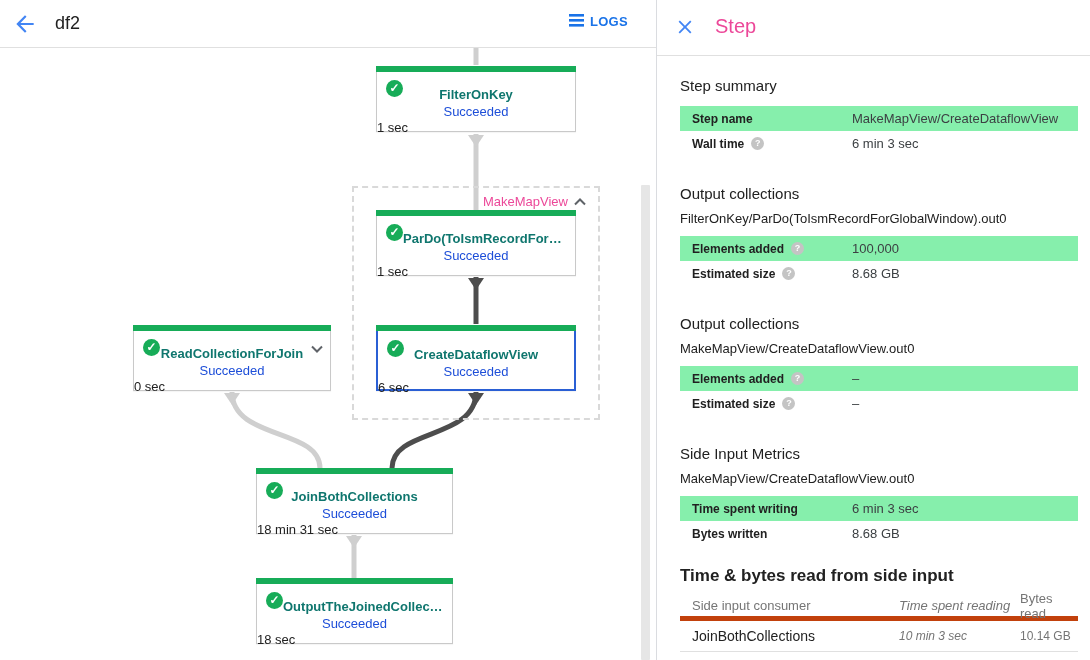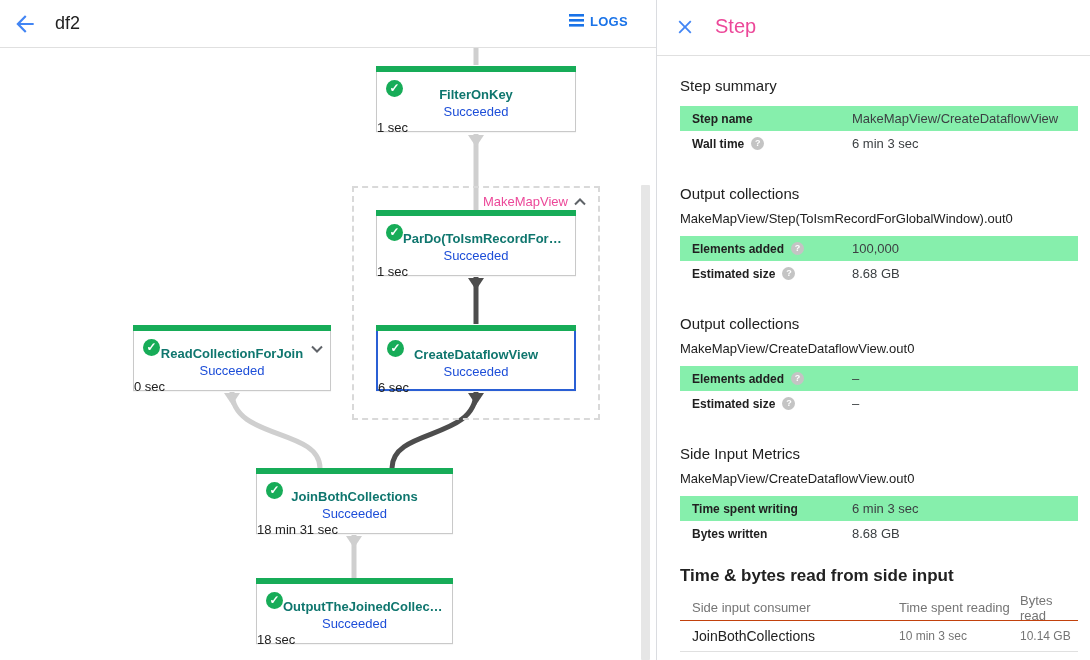--- a/index.html
+++ b/index.html
@@ -55,26 +55,26 @@
   .kv-row.striped { background:#86efac; }
   .kv-label { width:160px; font-size:12px; font-weight:bold; color:#212121; display:flex; align-items:center; }
   .kv-value { font-size:13px; color:#3c4043; }
   .help { display:inline-block; width:13px; height:13px; margin-left:7px; border-radius:50%;
     background:#c4c4c4; color:#fff; font-size:9px; font-weight:bold; line-height:13px;
     text-align:center; cursor:pointer; flex:none; }
 
   .tbl-title { font-size:17px; font-weight:bold; color:#212121; margin-bottom:9px; }
   .tbl { width:100%; }
   .tbl-head { display:flex; align-items:center; height:26px; padding-left:12px;
-    border-bottom:1px solid #c2410c; }
+    border-bottom:5px solid #c2410c; }
   .tbl-head > div { font-size:13px; color:#757575; }
   .tbl-row { display:flex; align-items:center; height:31px; padding-left:12px;
     border-bottom:1px solid #e0e0e0; }
   .col-consumer { width:207px; }
-  .col-reading { width:121px; }
+  .col-reading { width:121px;font-style:italic; }
   .col-bytes { flex:1; }
   .tbl-row .col-consumer { font-size:14px; color:#212121; }
   .tbl-row .col-reading, .tbl-row .col-bytes { font-size:12px; color:#757575; }
 </style>
 </head>
 <body>
 
 <div class="app">
 
   <div class="left">
@@ -208,21 +208,21 @@
                 <span>Wall time</span>
                 <span class="help">?</span>
               </div>
             <div class="kv-value">6 min 3 sec</div>
           </div>
         </div>
       </div>
 
       <div class="section">
         <div class="sec-heading">Output collections</div>
-        <div class="sec-subtitle">MakeMapView/Step(ToIsmRecordForGlobalWindow).out0</div>
+        <div class="sec-subtitle">FilterOnKey/ParDo(ToIsmRecordForGlobalWindow).out0</div>
         <div class="kv-rows">
           <div class="kv-row striped">
             <div class="kv-label">
                 <span>Elements added</span>
                 <span class="help">?</span>
               </div>
             <div class="kv-value">100,000</div>
           </div>
           <div class="kv-row">
             <div class="kv-label">

